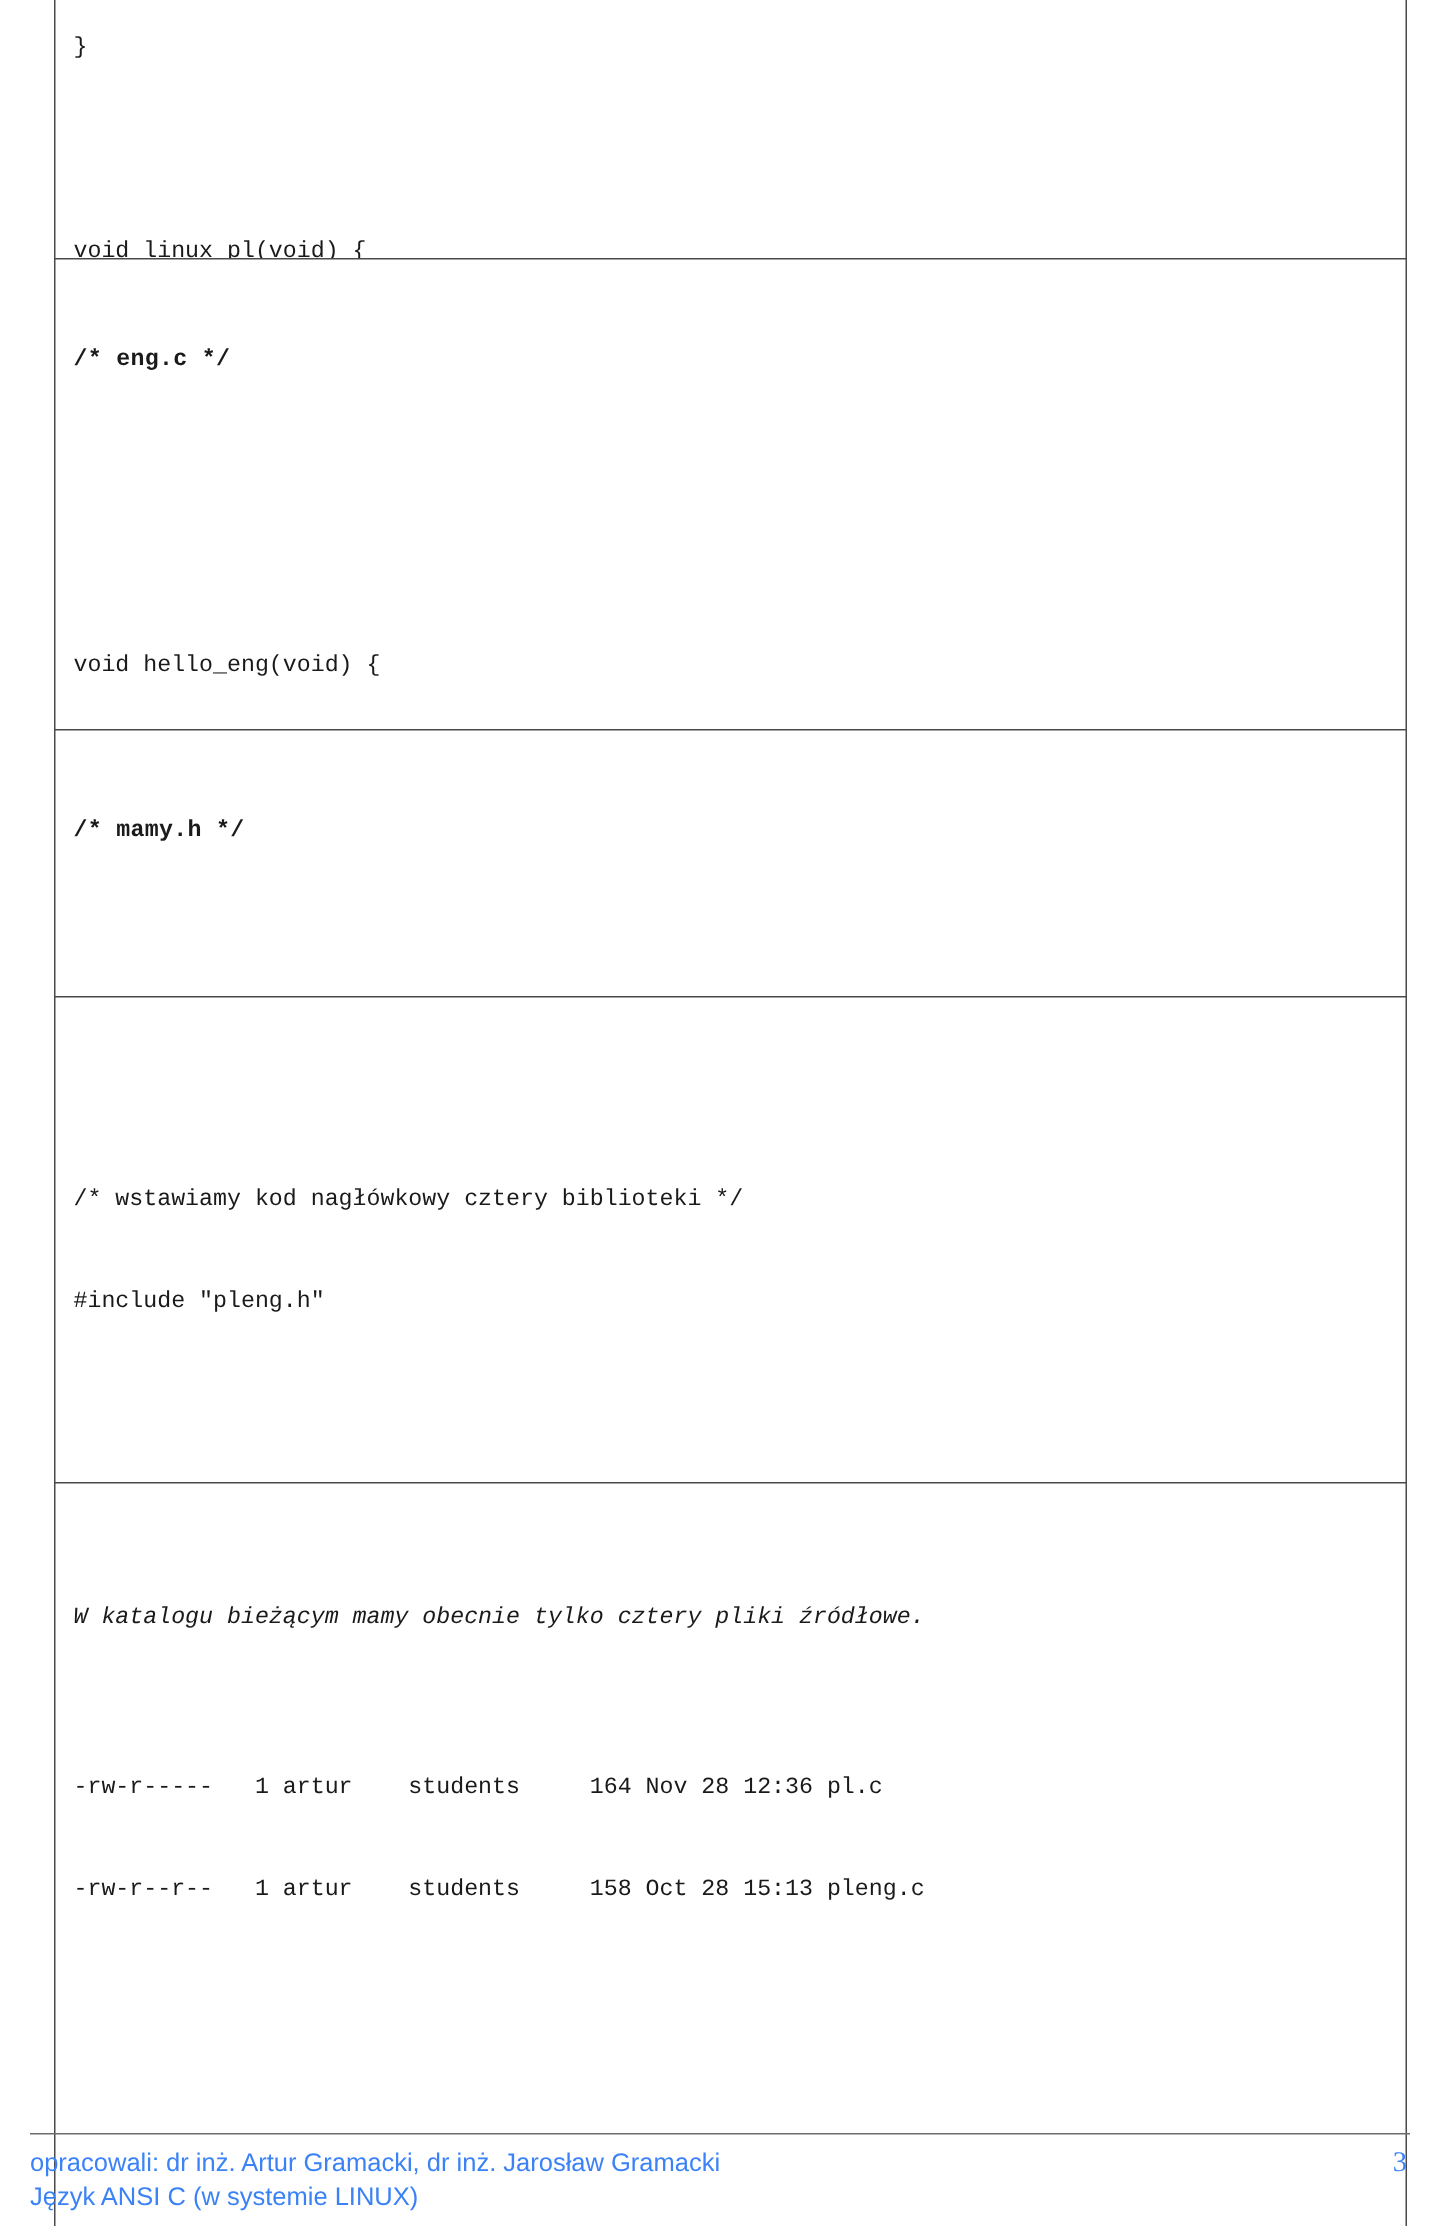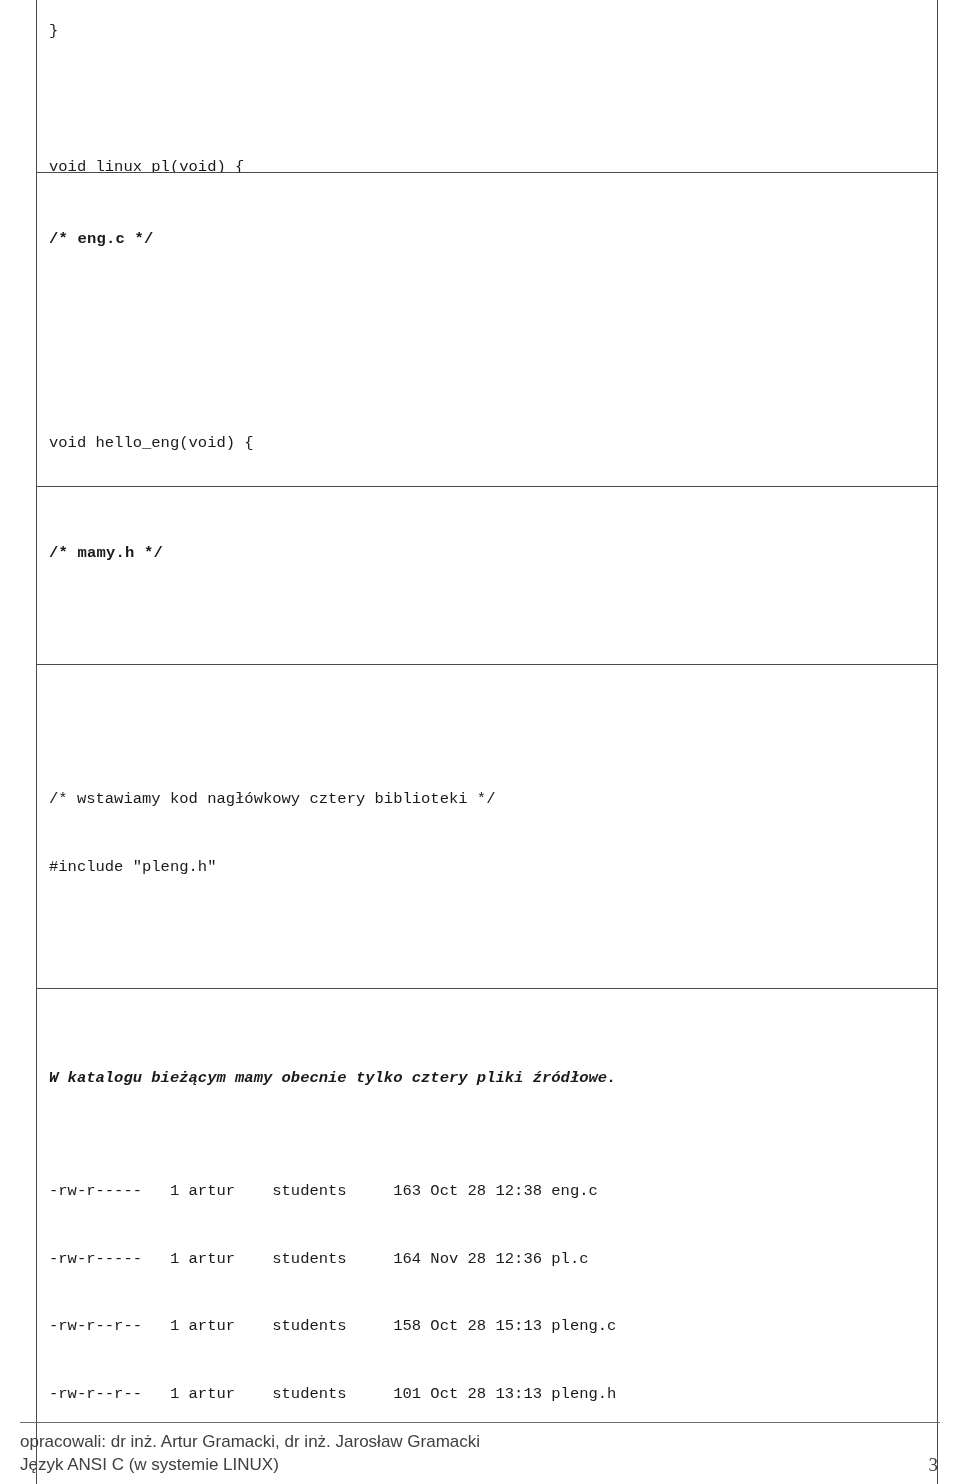--- a/index.html
+++ b/index.html
@@ -60,45 +60,45 @@
     border: 1.5px solid #4a4a4a;
     background: #ffffff;
     font-family: "Liberation Mono", "DejaVu Sans Mono", monospace;
     font-size: 15.5px;
     line-height: 22.6px;
     padding: 10px 0 14px 12px;
     white-space: pre;
     color: #1a1a1a;
   }
   .termbox .ln { display: block; white-space: pre; min-height: 22.6px; }
-  .note { font-style: italic; font-weight: bold; }
+  .note { font-style: italic; }
   .cmd  { font-weight: bold; }
   .prompt { font-weight: normal; }
 
   
   .footer-rule {
     position: absolute;
     left: 20px;
     right: 20px;
     top: 1422px;
     height: 0;
     border-top: 1.5px solid #6d6d6d;
   }
   .footer {
     position: absolute;
     left: 20px;
     right: 20px;
     top: 1430px;
     display: flex;
     justify-content: space-between;
-    align-items: flex-end;
+    align-items: flex-start;
     font-family: "Liberation Sans", sans-serif;
     font-size: 17px;
     line-height: 23px;
-    color: #404040;
+    color: #3b82f6;
   }
   .footer-left { white-space: pre-line; }
   .footer-page {
     font-family: "Liberation Serif", serif;
     font-size: 19px;
     line-height: 23px;
     padding-right: 2px;
   }
 
   
@@ -155,24 +155,22 @@
     <span class="ln">  linux_eng();</span>
     <span class="ln">  return(0);</span>
     <span class="ln">}</span>
   </div>
 
   <div class="termbox" id="box-term">
 
     <span class="ln note">W katalogu bieżącym mamy obecnie tylko cztery pliki źródłowe.</span>
 
 
-    <span class="ln">-rw-r-----   1 artur    students     163 Oct 28 12:38 eng.c</span>
     <span class="ln">-rw-r-----   1 artur    students     164 Nov 28 12:36 pl.c</span>
     <span class="ln">-rw-r--r--   1 artur    students     158 Oct 28 15:13 pleng.c</span>
-    <span class="ln">-rw-r--r--   1 artur    students     101 Oct 28 13:13 pleng.h</span>
 
     
 
     
     
     
 
     
 
     

